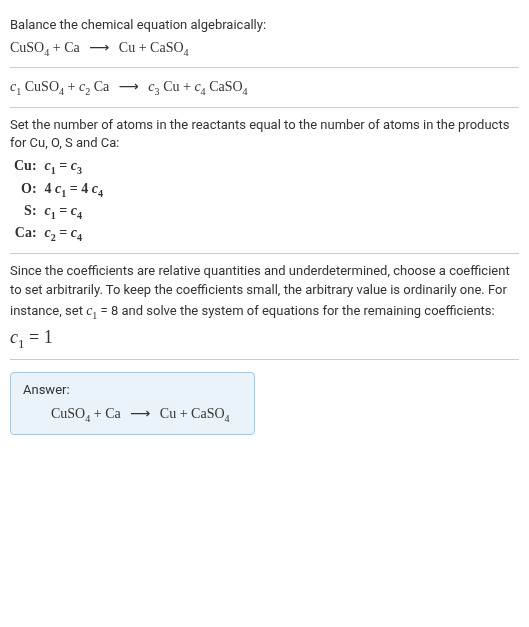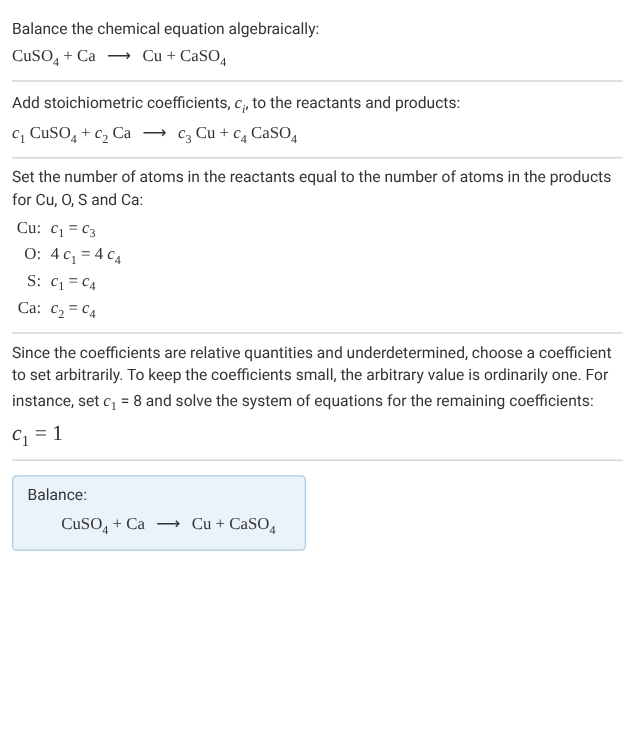--- a/index.html
+++ b/index.html
@@ -38,20 +38,21 @@
       vertical-align: sub;
       line-height: 0;
     }
     .arrow {
       display: inline-block;
       margin: 0 6px;
     }
     .atom-table {
       border-collapse: collapse;
       margin-top: 2px;
+      font-weight: bold;
     }
     .atom-table td {
       padding: 0 4px;
       vertical-align: baseline;
       font-family: "Times New Roman", Times, serif;
       font-size: 14px;
     }
     .atom-table td.elem {
       text-align: right;
       min-width: 28px;
@@ -94,23 +95,20 @@
     <span>Ca</span>
     <span class="arrow">⟶</span>
     <span>Cu</span>
     <span> + </span>
     <span><span>CaSO</span><sub class="n">4</sub></span>
   </div>
 </div>
 <hr class="divider">
 
 <div class="section">
-  <div class="prompt">
-    <span>Add stoichiometric coefficients, </span><span class="equation"><span class="italic">c</span><sub class="n italic">i</sub></span><span>, to the reactants and products:</span>
-  </div>
   <div class="equation">
     <span class="italic">c</span><sub class="n">1</sub>
     <span>CuSO</span><sub class="n">4</sub>
     <span> + </span>
     <span class="italic">c</span><sub class="n">2</sub>
     <span>Ca</span>
     <span class="arrow">⟶</span>
     <span class="italic">c</span><sub class="n">3</sub>
     <span>Cu</span>
     <span> + </span>
@@ -150,21 +148,21 @@
     <span>Since the coefficients are relative quantities and underdetermined, choose a coefficient to set arbitrarily. To keep the coefficients small, the arbitrary value is ordinarily one. For instance, set </span><span class="equation"><span class="italic">c</span><sub class="n">1</sub></span><span> = 8 and solve the system of equations for the remaining coefficients:</span>
   </div>
   <div class="coef-list">
     <div><span class="italic">c</span><sub class="n">1</sub><span> = 1</span></div>
   </div>
 </div>
 <hr class="divider">
 
 <div class="section">
   <div class="answer-box">
-    <div class="answer-label">Balance:</div>
+    <div class="answer-label">Answer:</div>
     <div class="answer-eq">
       <span>CuSO</span><sub class="n">4</sub>
       <span> + </span>
       <span>Ca</span>
       <span class="arrow">⟶</span>
       <span>Cu</span>
       <span> + </span>
       <span>CaSO</span><sub class="n">4</sub>
     </div>
   </div>

